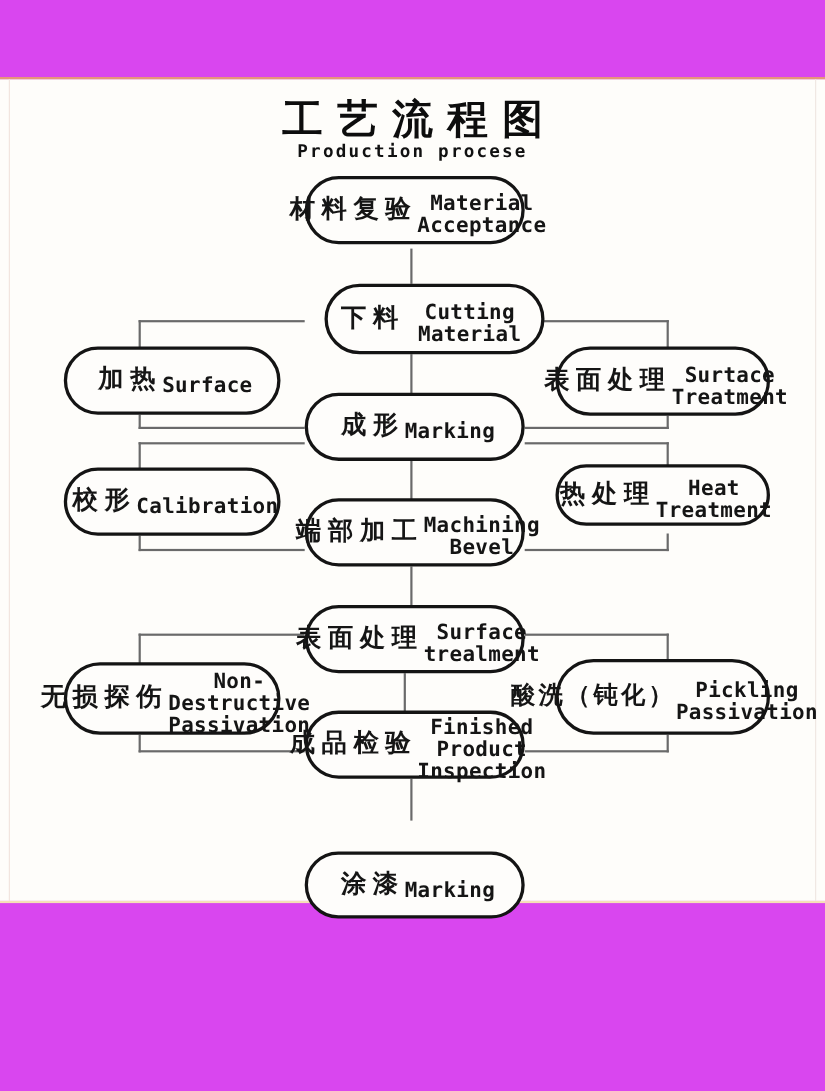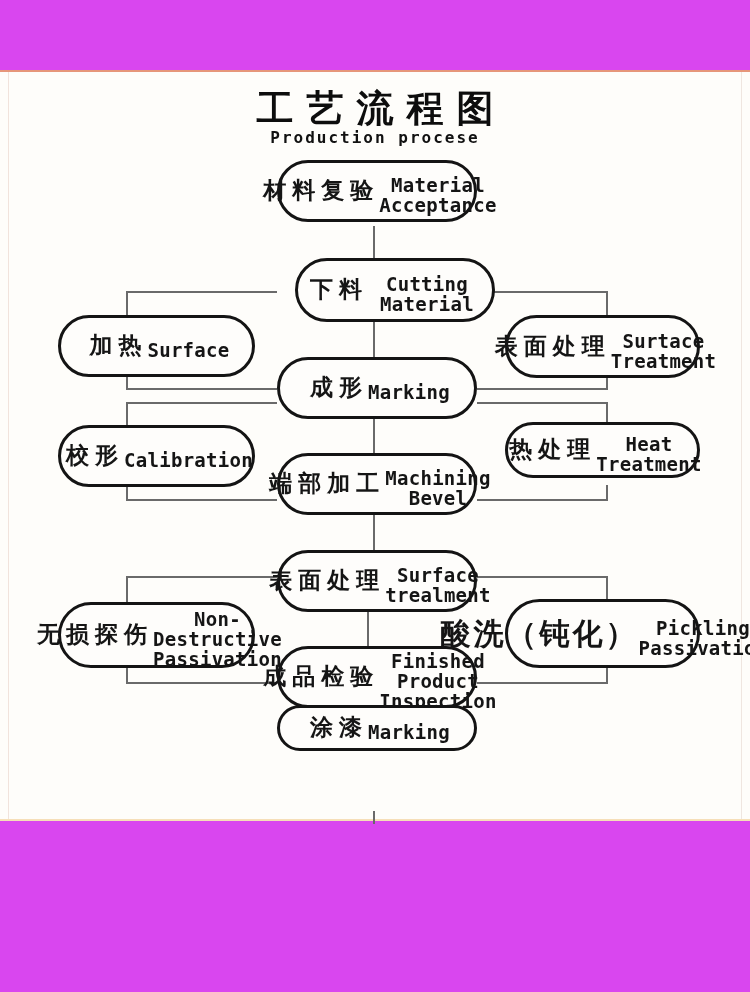--- a/index.html
+++ b/index.html
@@ -127,21 +127,21 @@
     <div class="zh">表面处理</div>
     <div class="en">Surface trealment</div>
   </div>
 
   <div class="node" style="left:277px;top:646px;width:200px;height:62px">
     <div class="zh">成品检验</div>
     <div class="en">Finished Product
 Inspection</div>
   </div>
 
-  <div class="node" style="left:277px;top:705px;width:200px;height:46px">
+  <div class="node" style="left:277px;top:774px;width:200px;height:61px">
     <div class="zh">涂漆</div>
     <div class="en">Marking</div>
   </div>
 
   <div class="node" style="left:58px;top:315px;width:197px;height:62px">
     <div class="zh">加热</div>
     <div class="en">Surface</div>
   </div>
 
   <div class="node" style="left:58px;top:425px;width:197px;height:62px">
@@ -159,17 +159,17 @@
     <div class="zh">表面处理</div>
     <div class="en">Surtace Treatment</div>
   </div>
 
   <div class="node" style="left:505px;top:422px;width:195px;height:56px">
     <div class="zh">热处理</div>
     <div class="en">Heat Treatment</div>
   </div>
 
   <div class="node" style="left:505px;top:599px;width:195px;height:69px">
-    <div class="zh" style="letter-spacing:3px;text-indent:3px;font-size:30px">酸洗（钝化）</div>
+    <div class="zh" style="letter-spacing:3px;text-indent:3px;font-size:22px">酸洗（钝化）</div>
     <div class="en">Pickling
 Passivation</div>
   </div>
 </div>
 
 </body></html>

